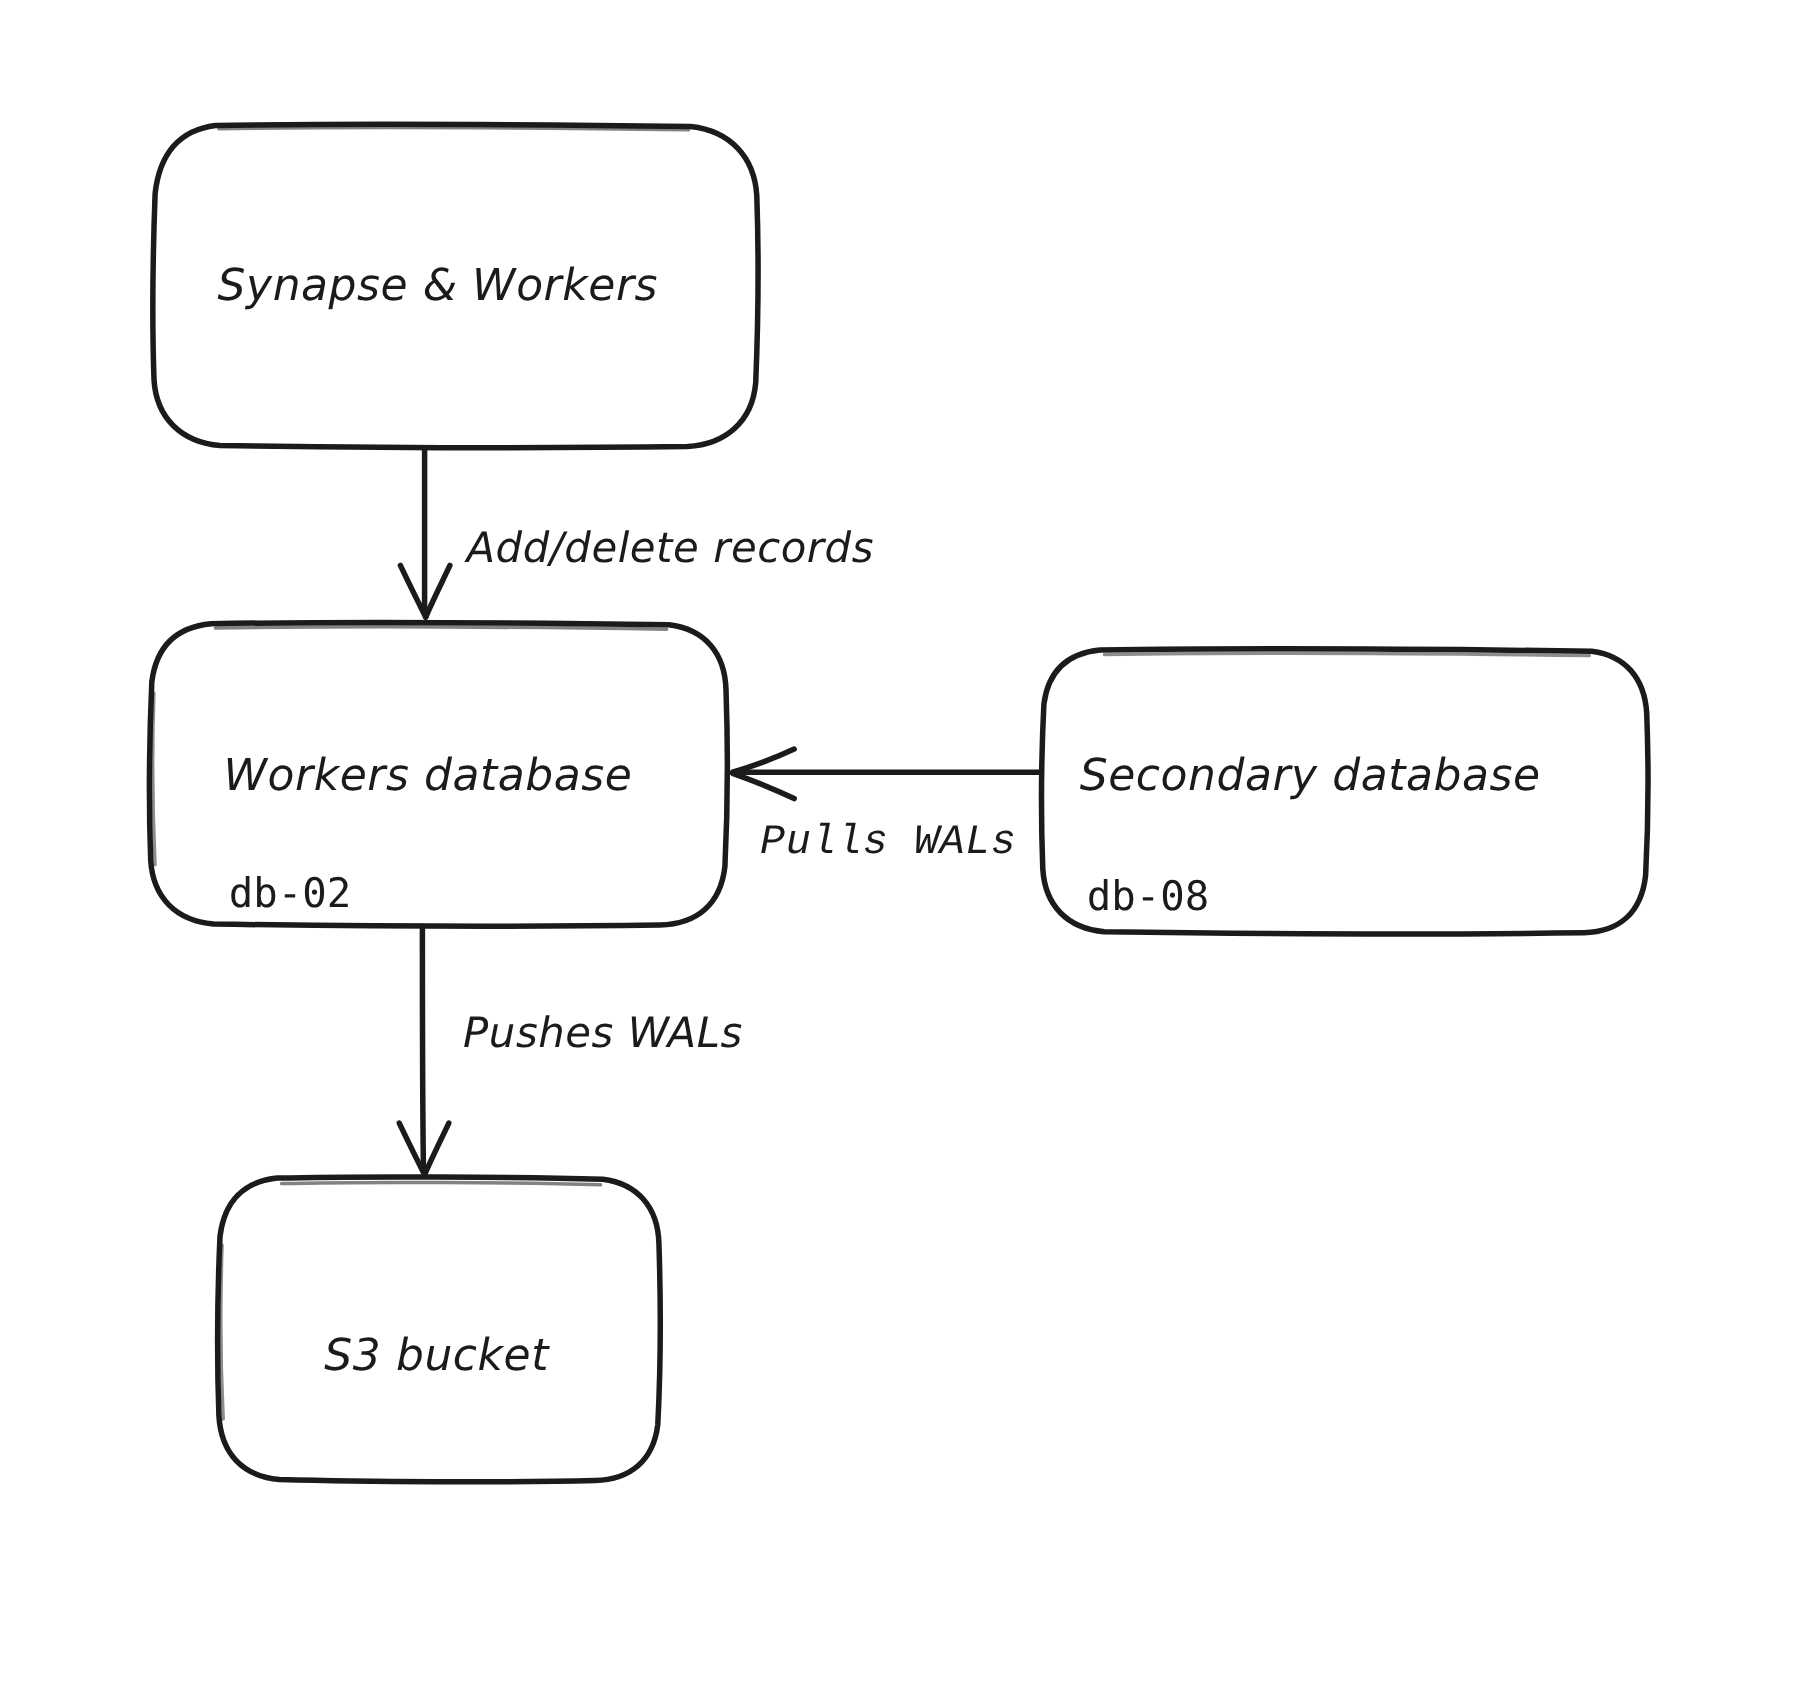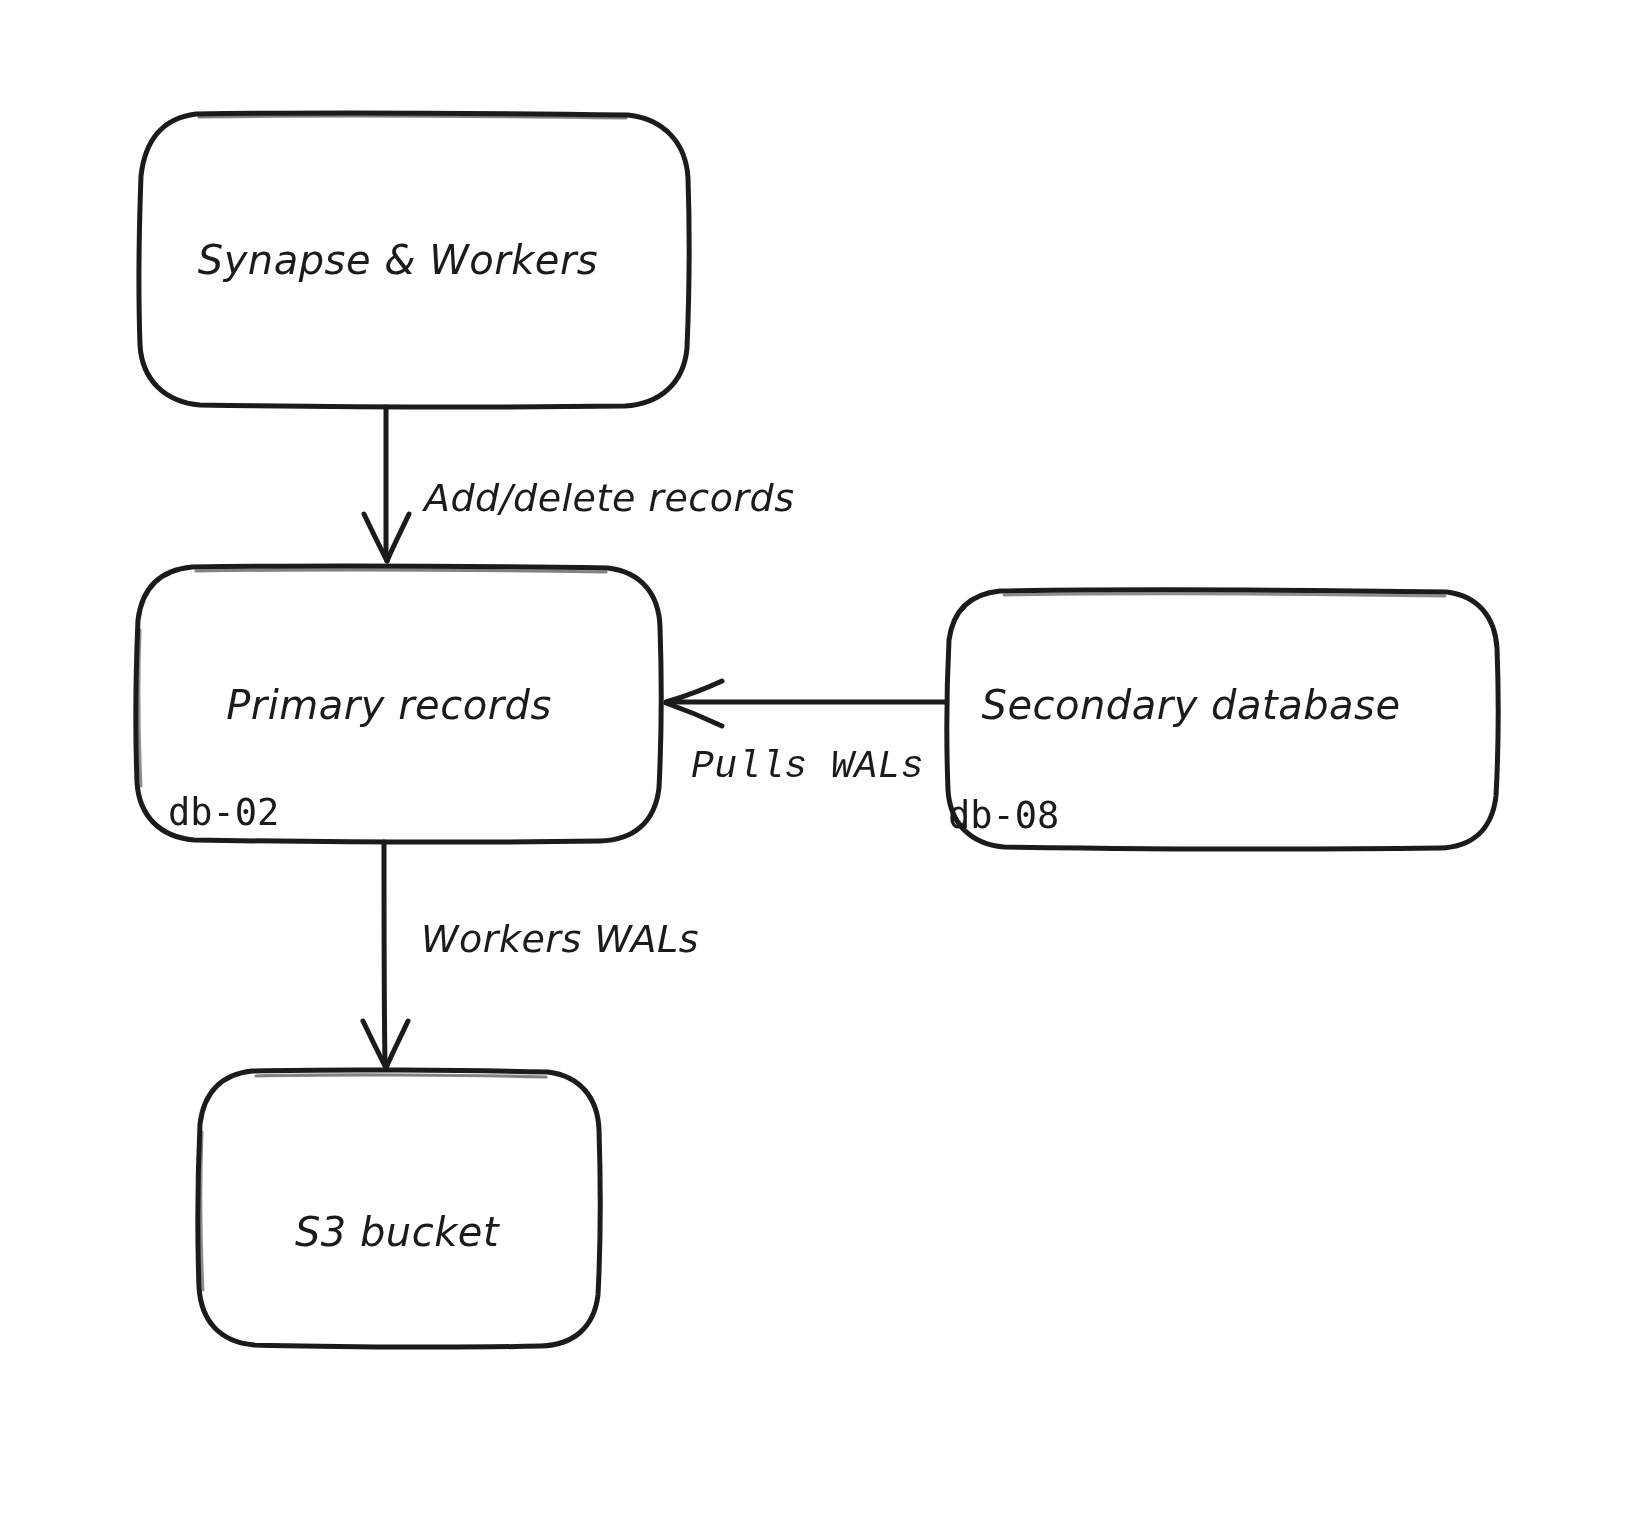--- a/index.html
+++ b/index.html
@@ -40,20 +40,21 @@
     font-style: italic;
   }
   .node-sub {
     position: absolute;
     color: #1b1b1b;
     font-family: "DejaVu Sans Mono", monospace;
     font-size: 37px;
     font-weight: 400;
     white-space: nowrap;
     transform: translateY(-50%);
+    margin-left: 40px;
   }
   .edge-label {
     position: absolute;
     color: #1b1b1b;
     font-family: "DejaVu Sans", sans-serif;
     font-size: 38px;
     font-weight: 400;
     letter-spacing: 0.5px;
     white-space: nowrap;
     transform: translateY(-50%);
@@ -115,27 +116,27 @@
 
     <g>
       <path d="M384,842 C384,920 384,1005 385,1064" fill="none" stroke="#1b1b1b" stroke-width="5" stroke-linecap="round"></path>
       <path d="M363,1021 C371,1038 379,1054 386,1068" fill="none" stroke="#1b1b1b" stroke-width="5" stroke-linecap="round"></path>
       <path d="M408,1021 C400,1038 392,1054 386,1068" fill="none" stroke="#1b1b1b" stroke-width="5" stroke-linecap="round"></path>
     </g>
   </svg>
 
   <div class="node-label" style="left:398px; top:260px;">Synapse &amp; Workers</div>
 
-  <div class="node-label" style="left:389px; top:705px;">Primary records</div>
+  <div class="node-label" style="left:389px; top:705px;">Workers database</div>
   <div class="node-sub" style="left:168px; top:812px;">db-02</div>
 
   <div class="node-label" style="left:1171px; top:705px;margin-left:20px;">Secondary database</div>
   <div class="node-sub" style="left:948px; top:815px;">db-08</div>
 
   <div class="node-label" style="left:397px; top:1204px;margin-top:28px;">S3 bucket</div>
 
   <div class="edge-label" style="left:424px; top:466px;margin-top:32px;">Add/delete records</div>
 
   <div class="edge-label" style="left:691px; top:766px;font-family:Liberation Mono, monospace;">Pulls WALs</div>
 
-  <div class="edge-label" style="left:421px; top:939px;">Workers WALs</div>
+  <div class="edge-label" style="left:421px; top:939px;">Pushes WALs</div>
 
 </div>
 
 </body></html>

